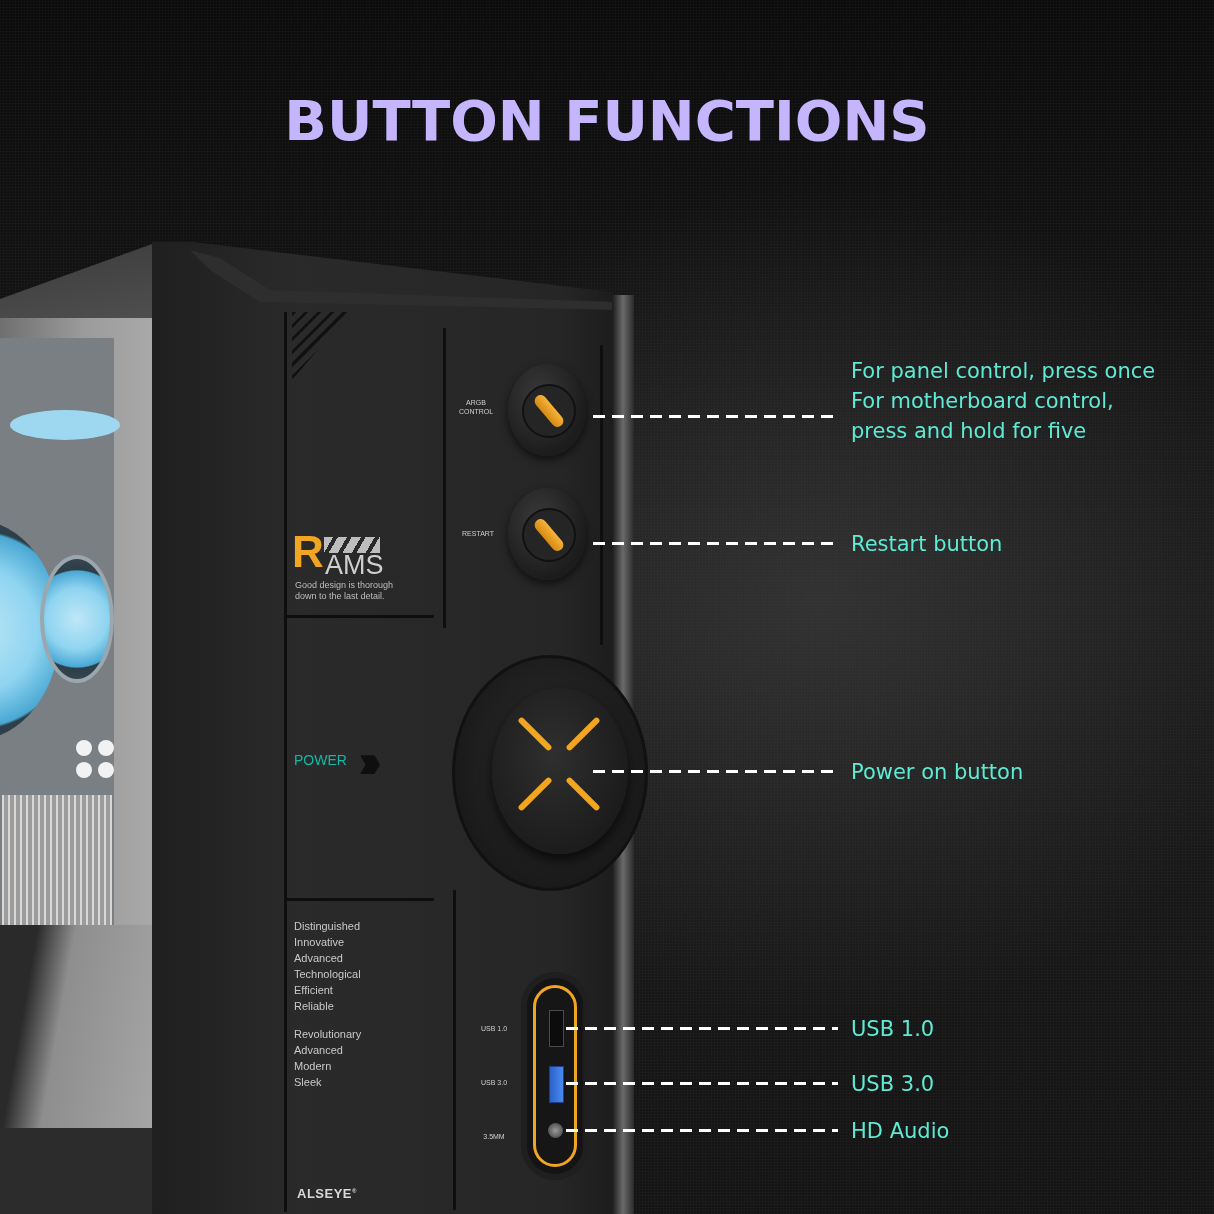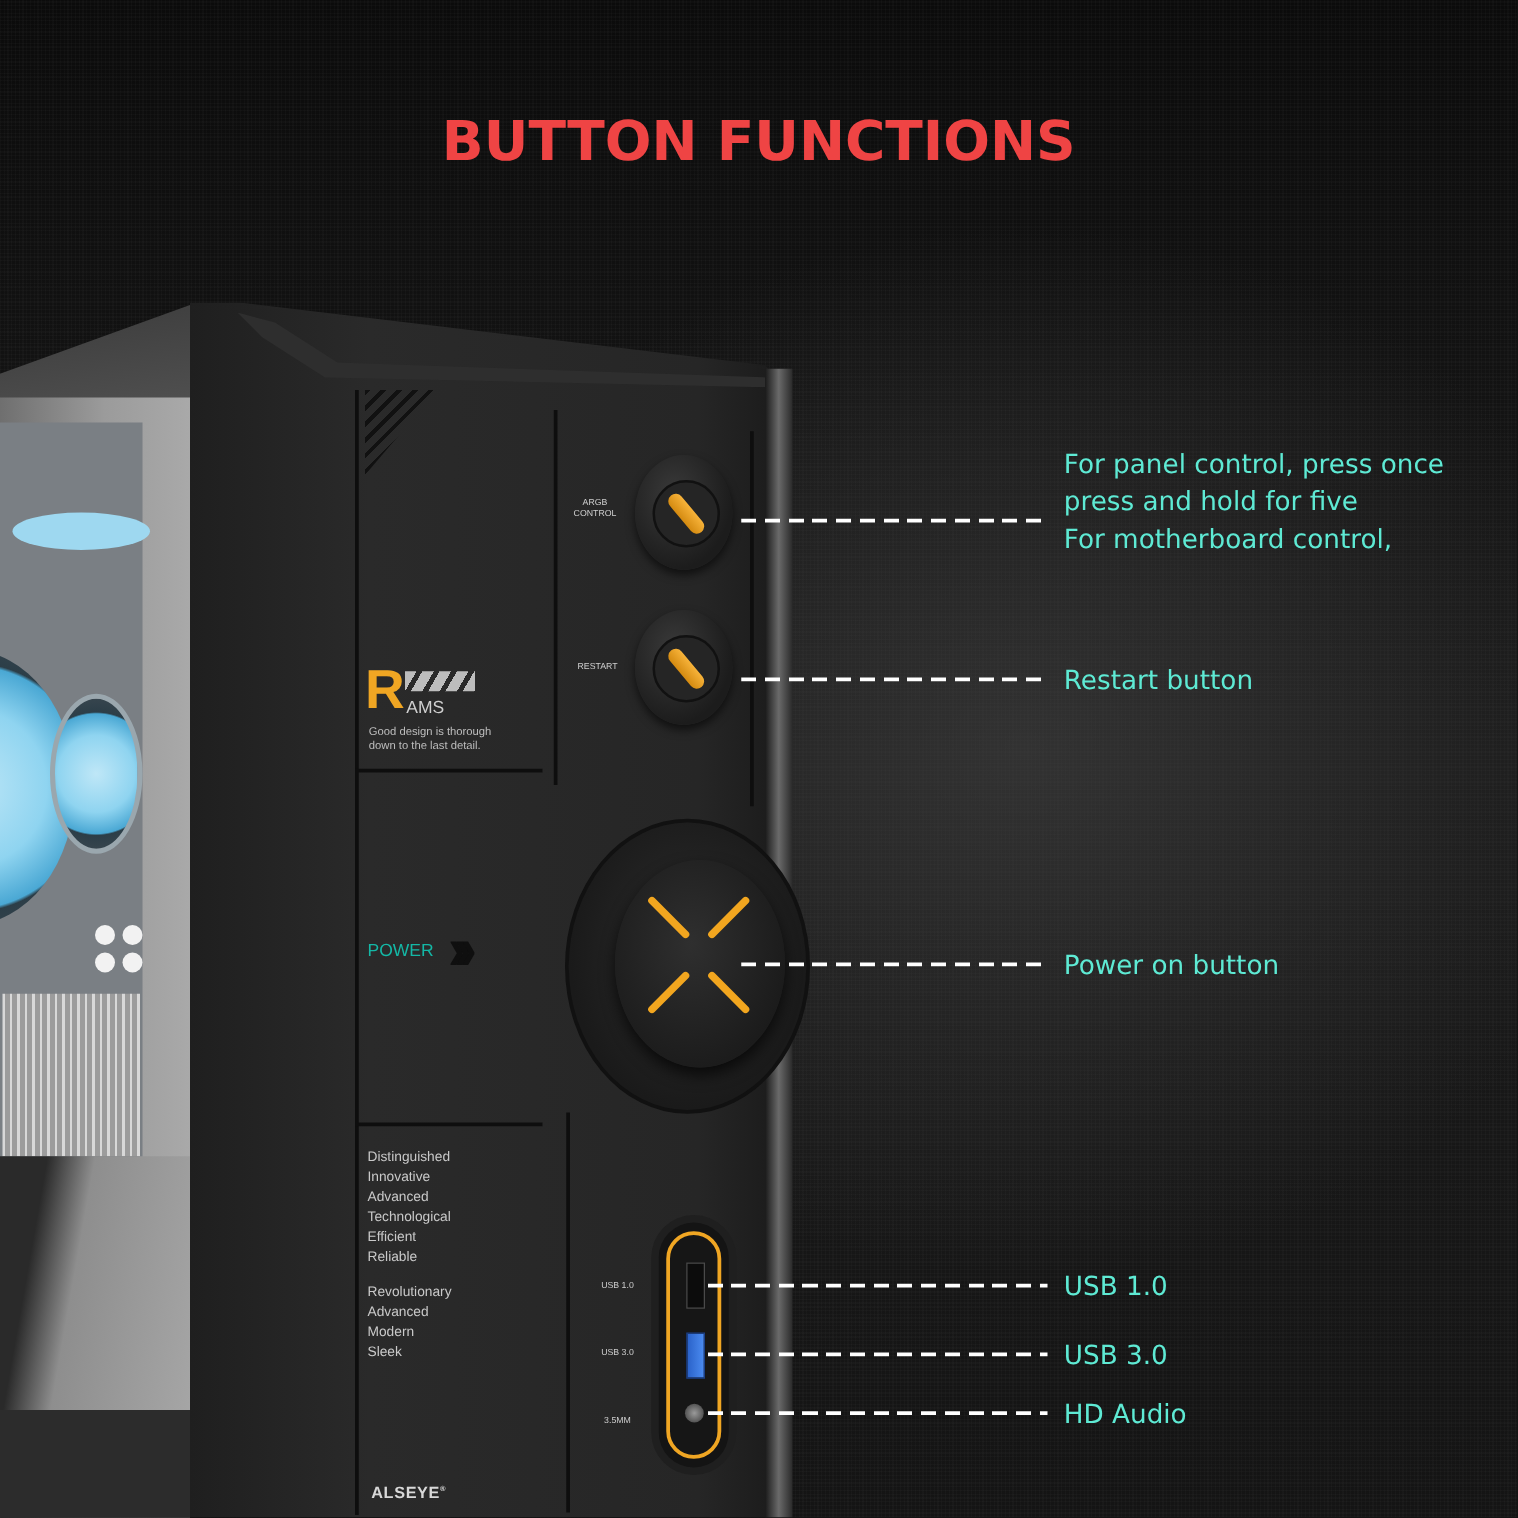--- a/index.html
+++ b/index.html
@@ -11,21 +11,21 @@
   .bg {
     position:absolute; inset:0;
     background:
       radial-gradient(ellipse 700px 600px at 820px 600px, rgba(70,70,70,0.55), rgba(0,0,0,0) 70%),
       repeating-linear-gradient(0deg, rgba(255,255,255,0.018) 0px, rgba(255,255,255,0.018) 1px, transparent 1px, transparent 3px),
       repeating-linear-gradient(90deg, rgba(255,255,255,0.018) 0px, rgba(255,255,255,0.018) 1px, transparent 1px, transparent 3px),
       linear-gradient(180deg, #0b0b0b 0%, #1a1a1a 50%, #141414 100%);
   }
   .title {
     position:absolute; left:0; right:0; top:88px; text-align:center;
-    color:#ef4444; font-weight:bold; font-size:44px; letter-spacing:0px;
+    color:#c4b5fd; font-weight:bold; font-size:56px; letter-spacing:0px;
     font-family:"DejaVu Sans", sans-serif;
   }
   
   .case-glass {
     position:absolute; left:0; top:318px; width:152px; height:896px;
     background:linear-gradient(90deg,#6f6f6f 0%, #9b9b9b 55%, #a9a9a9 100%);
   }
   .glass-inner {
     position:absolute; left:0; top:20px; width:114px; height:640px;
     background:#7a7f84;
@@ -79,21 +79,21 @@
     clip-path:polygon(0 0,100% 0,0 100%);
   }
   .rams {
     position:absolute; left:292px; top:530px; width:140px; height:80px;
   }
   .rams-r { position:absolute; left:0; top:0; color:#f0a623; font-weight:bold; font-size:44px; line-height:44px; }
   .rams-stripes {
     position:absolute; left:32px; top:7px; width:56px; height:16px;
     background:repeating-linear-gradient(120deg,#bdbdbd 0 8px,transparent 8px 12px);
   }
-  .rams-ams { position:absolute; left:33px; top:24px; color:#cfcfcf; font-size:14px; line-height:22px; }
+  .rams-ams { position:absolute; left:33px; top:24px; color:#cfcfcf; font-size:27px; line-height:22px; }
   .rams-tag { position:absolute; left:3px; top:50px; color:#bdbdbd; font-size:9px; line-height:11px; width:110px; }
   .small-label { position:absolute; color:#cfcfcf; font-size:7px; line-height:9px; text-align:center; }
   .knob-outer {
     position:absolute; width:78px; height:92px; border-radius:50%;
     background:radial-gradient(ellipse at 40% 35%, #3a3a3a, #1c1c1c 70%);
     box-shadow:0 4px 8px rgba(0,0,0,0.6);
   }
   .knob-inner {
     position:absolute; left:14px; top:20px; width:50px; height:50px; border-radius:50%;
     background:#252525; border:2px solid #111;
@@ -235,20 +235,20 @@
 
 <div class="leader" style="left:593px;top:415px;width:245px;"></div>
 <div class="leader" style="left:593px;top:542px;width:245px;"></div>
 <div class="leader" style="left:593px;top:770px;width:245px;"></div>
 <div class="leader" style="left:566px;top:1027px;width:272px;"></div>
 <div class="leader" style="left:566px;top:1082px;width:272px;"></div>
 <div class="leader" style="left:566px;top:1129px;width:272px;"></div>
 
 <div class="callout" style="top:356px;">
   <div>For panel control, press once</div>
+  <div>For motherboard control,</div>
   <div>press and hold for five</div>
-  <div>For motherboard control,</div>
 </div>
 <div class="callout" style="top:529px;">Restart button</div>
 <div class="callout" style="top:757px;">Power on button</div>
 <div class="callout" style="top:1014px;">USB 1.0</div>
 <div class="callout" style="top:1069px;">USB 3.0</div>
 <div class="callout" style="top:1116px;">HD Audio</div>
 
 </body></html>

